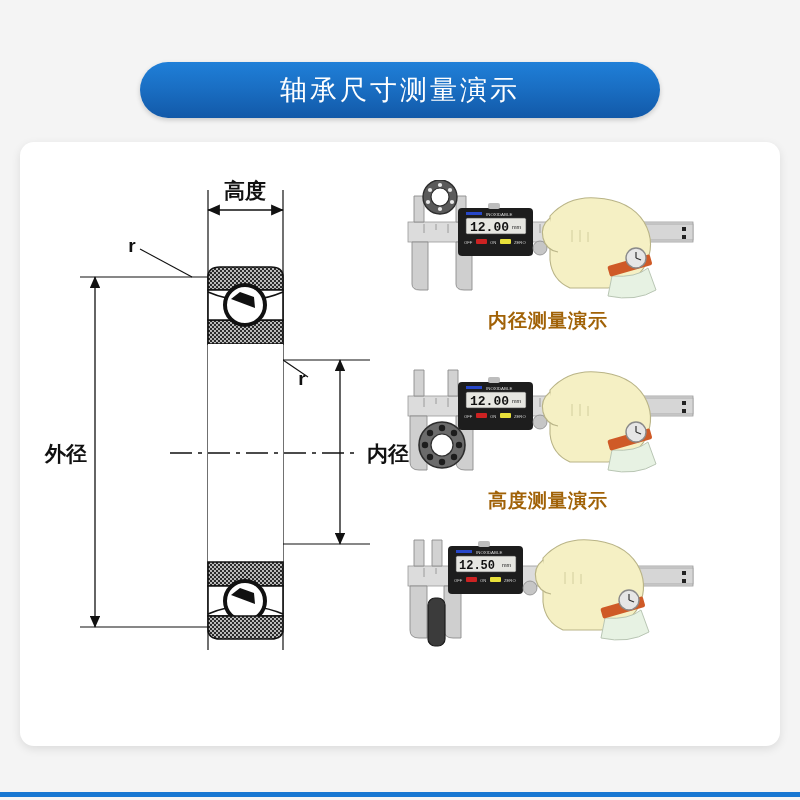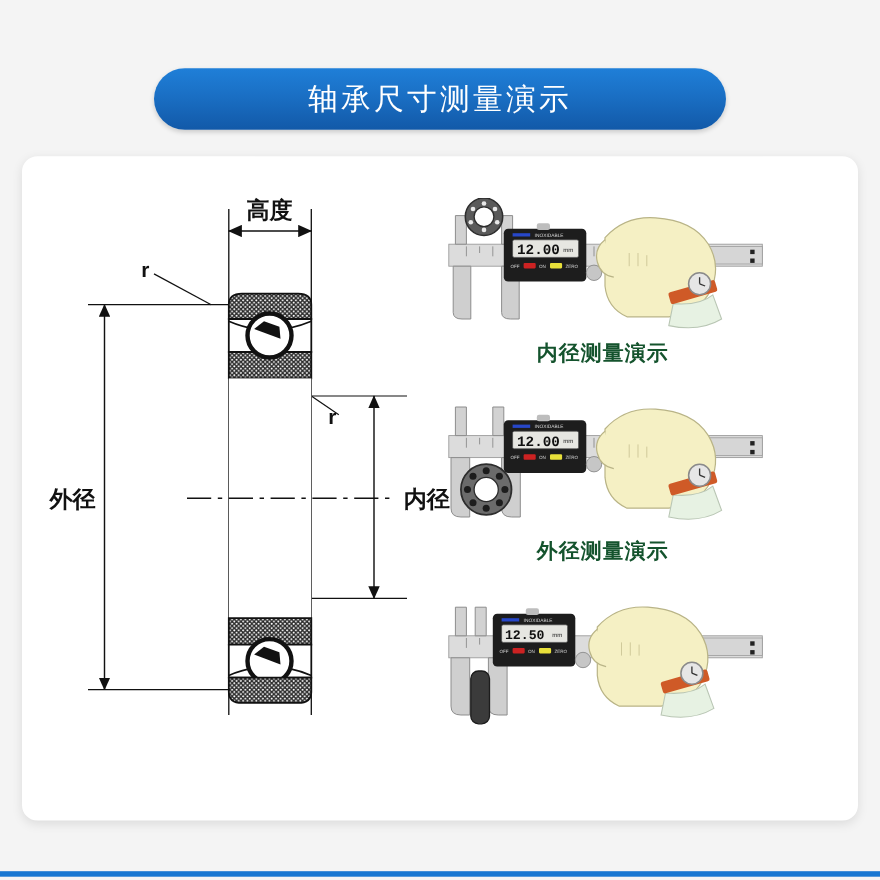--- a/index.html
+++ b/index.html
@@ -67,30 +67,30 @@
     top: 30px;
     width: 390px;
     height: 545px;
   }
   #diagram svg { display: block; }
 
   
   .photo-block { position: absolute; left: 380px; width: 370px; }
   #photo-block-1 { top: 38px;  height: 170px; }
   #photo-block-2 { top: 218px; height: 170px; }
-  #photo-block-3 { top: 396px; height: 175px; text-align: right; }
+  #photo-block-3 { top: 384px; height: 175px; text-align: right; }
 
   .photo-figure { position: relative; width: 300px; height: 125px; margin-left: 0px; }
   .photo-caption {
     position: absolute;
     left: 88px;
     top: 128px;
     font-size: 19px;
     font-weight: bold;
-    color: #14532d;
+    color: #a16207;
     letter-spacing: 1px;
     white-space: nowrap;
   }
   .photo-figure svg { display: block; }
 </style>
 </head>
 <body>
 
 <div id="title-banner">
   <span id="title-text">轴承尺寸测量演示</span>
@@ -321,21 +321,21 @@
               <path d="M188,46 L188,56"></path>
           </g>
           <path d="M212,90 Q236,92 248,82 L256,104 Q236,116 208,110 Z" fill="#e7f2e3" stroke="#b9c6b4" stroke-width="1"></path>
           <rect x="208" y="74" width="44" height="11" rx="2" transform="rotate(-16 230 80)" fill="#cf5a27"></rect>
           <circle cx="236" cy="72" r="10" fill="#e6e6e6" stroke="#8a8a8a" stroke-width="1.4"></circle>
           <line x1="236" y1="72" x2="236" y2="66" stroke="#333" stroke-width="1.2"></line>
           <line x1="236" y1="72" x2="241" y2="74" stroke="#333" stroke-width="1.2"></line>
         </g>
       </svg>
     </div>
-    <div class="photo-caption">外径测量演示</div>
+    <div class="photo-caption">高度测量演示</div>
   </div>
 
   <div class="photo-block" id="photo-block-3">
     <div class="photo-figure">
       <svg width="300" height="125" viewBox="0 0 300 125">
         <rect x="8" y="40" width="285" height="20" fill="#dcdcdc" stroke="#9a9a9a" stroke-width="0.8"></rect>
         <g stroke="#8a8a8a" stroke-width="0.8">
           <line x1="24" y1="42" x2="24" y2="51"></line>
             <line x1="36" y1="42" x2="36" y2="48"></line>
           <line x1="140" y1="42" x2="140" y2="51"></line>

